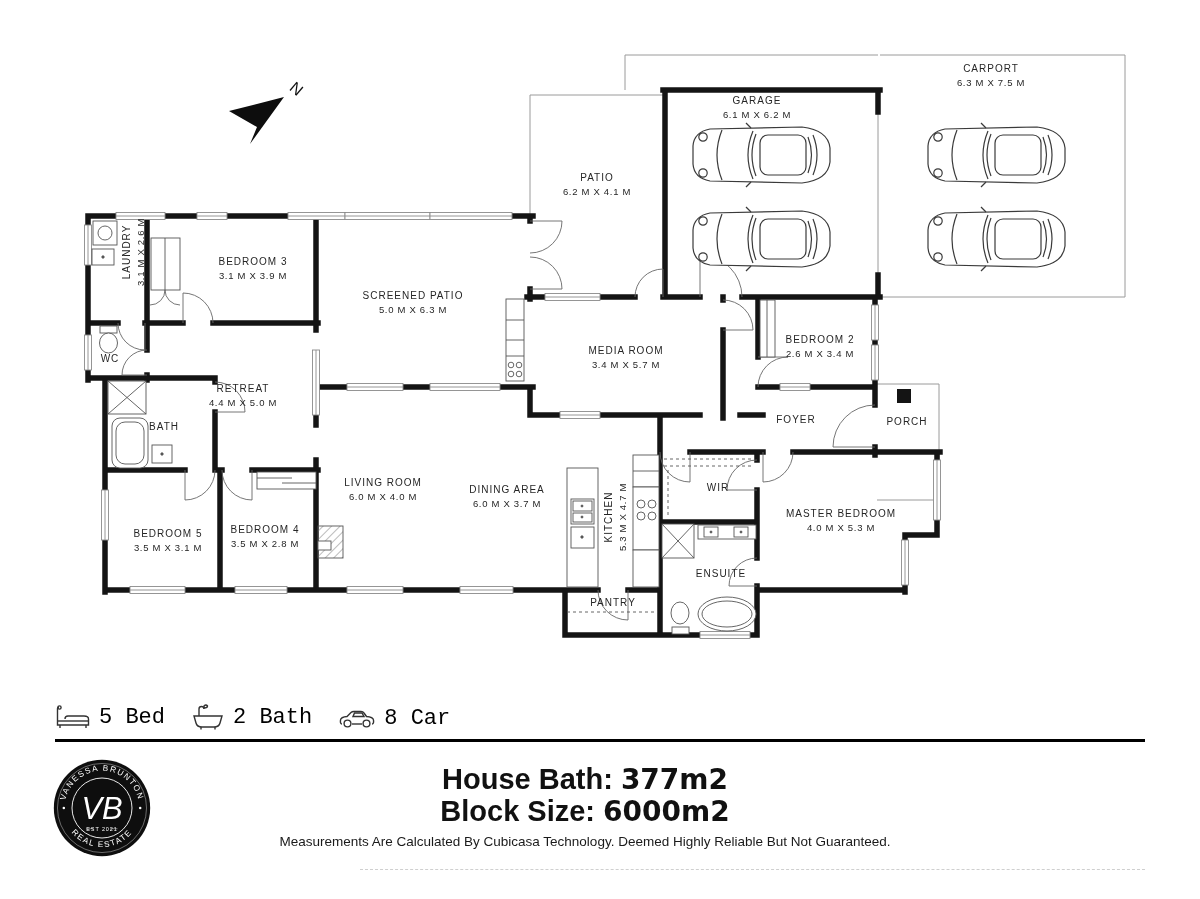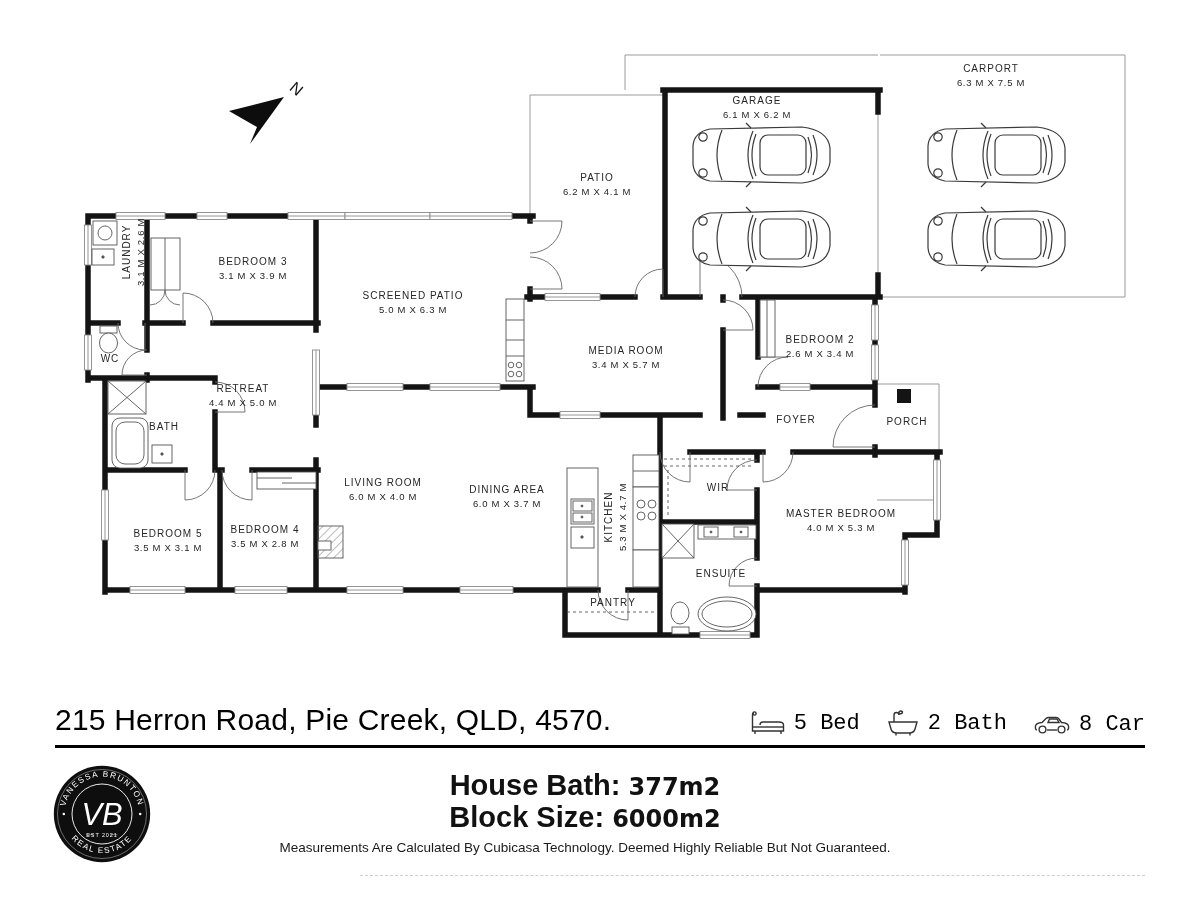--- a/index.html
+++ b/index.html
@@ -10,21 +10,21 @@
   .room-dims{font-size:9.5px;letter-spacing:0.7px;fill:#262626;}
   .addr-row{display:flex;justify-content:space-between;align-items:flex-end;padding:8px 55px 6px 55px;}
   .address{font-size:30px;letter-spacing:0.2px;color:#000;}
   .stats{display:flex;align-items:flex-end;gap:26px;font-family:Liberation Mono, monospace;}
   .stat{display:flex;align-items:center;gap:8px;font-size:22px;color:#000;}
   .rule{margin:2px 55px 0 55px;border-top:3px solid #000;}
   .bottom{position:relative;height:150px;}
   .logo{position:absolute;left:52px;top:16px;width:100px;height:100px;}
   .sizes{padding-top:22px;text-align:center;transform:translateX(-15px);}
   .size-line{font-size:29px;font-weight:bold;line-height:1.1;}
-  .size-line .val{font-family:"DejaVu Sans",sans-serif;font-size:24px;}
+  .size-line .val{font-family:"DejaVu Sans",sans-serif;font-size:28px;}
   .disclaimer{margin-top:6px;font-size:13.5px;color:#1a1a1a;text-align:center;}
   .dotline{position:absolute;left:360px;right:55px;top:127px;border-top:1px dashed #cfcfcf;}
 </style>
 </head>
 <body>
 
 <div class="plan-wrap">
 <svg width="1200" height="695" viewBox="0 0 1200 695">
   <defs>
     <pattern id="hatch" width="6" height="6" patternUnits="userSpaceOnUse" patternTransform="rotate(45)">
@@ -290,21 +290,20 @@
     <text class="room-name" x="718" y="491">WIR</text>
     <text class="room-name" x="841" y="517">MASTER BEDROOM</text>
     <text class="room-dims" x="841" y="531">4.0 M X 5.3 M</text>
     <text class="room-name" x="721" y="577">ENSUITE</text>
     <text class="room-name" x="613" y="606">PANTRY</text>
   </g>
 </svg>
 </div>
 
 <div class="addr-row">
-  <div class="address">215 Herron Road, Pie Creek, QLD, 4570.</div>
   <div class="stats">
     <div class="stat">
       <svg width="36" height="27" viewBox="0 0 36 27" stroke="#333" stroke-width="1.4" fill="none">
         <path d="M4 3 Q2.5 3 2.5 5 V21 H33.5 V15 Q33.5 12 29 12 H13 Q10 12 10 15"></path>
         <path d="M2.5 17 H33.5"></path>
         <path d="M5 21 V24 M31 21 V24"></path>
         <circle cx="4.5" cy="3.5" r="1.6"></circle>
       </svg>
       <span>5 Bed</span>
     </div>

